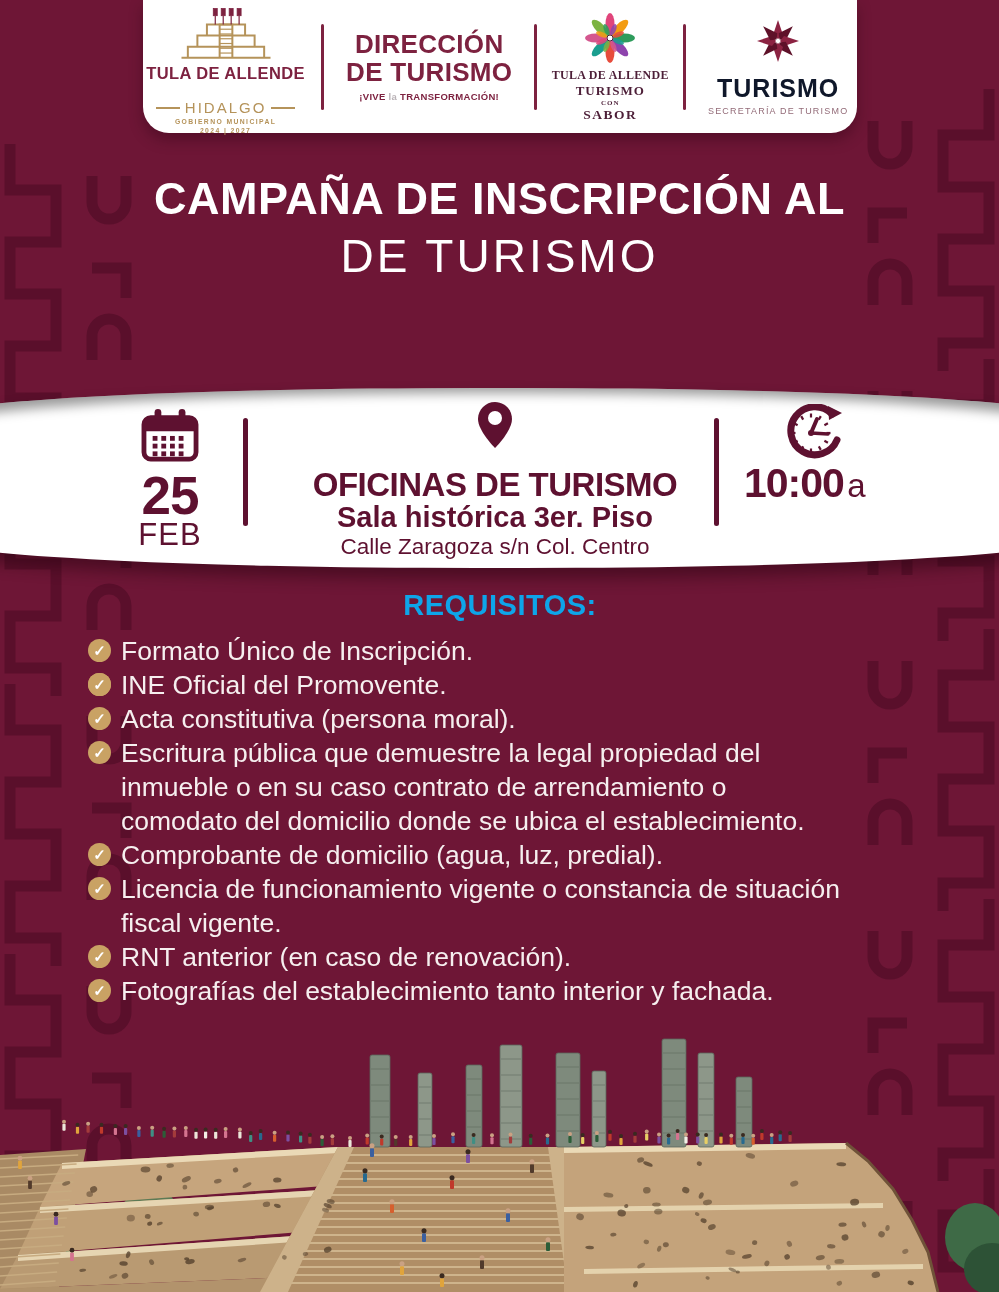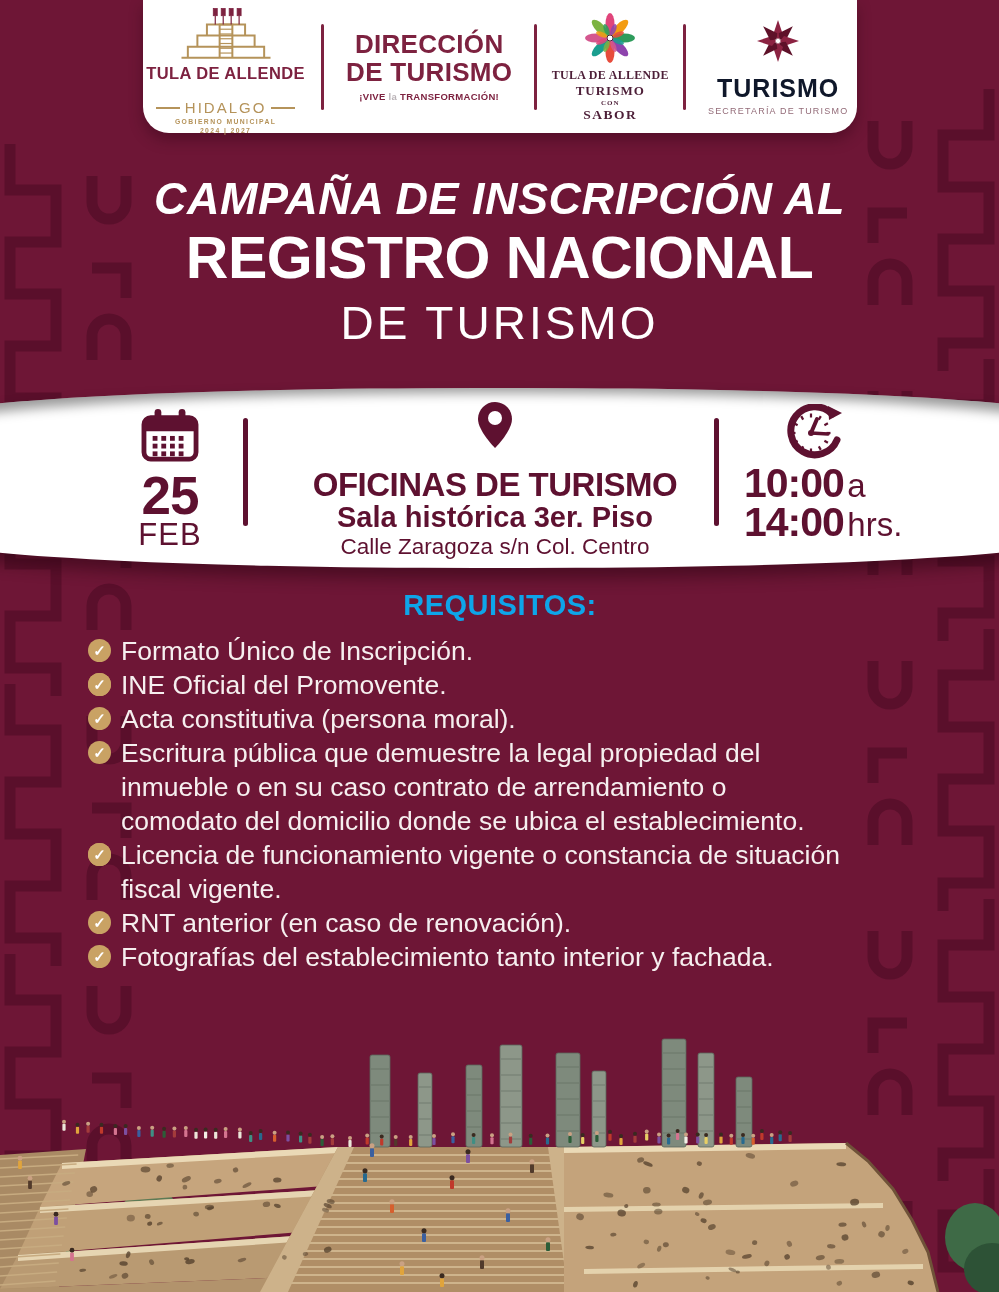--- a/index.html
+++ b/index.html
@@ -28,21 +28,21 @@
   .pueblo-l1{font-family:"Liberation Serif",serif;font-size:12px;color:#4d1f38;font-variant:small-caps;font-weight:700;margin-top:2px;letter-spacing:.3px;}
   .pueblo-l2{font-family:"Liberation Serif",serif;font-size:13px;color:#4d1f38;font-variant:small-caps;font-weight:700;letter-spacing:1px;}
   .pueblo-l3{font-family:"Liberation Serif",serif;font-size:7px;color:#4d1f38;font-weight:700;letter-spacing:1px;}
   .pueblo-l4{font-family:"Liberation Serif",serif;font-size:13.5px;color:#4d1f38;font-weight:700;letter-spacing:1.5px;}
   .logo-tur{width:168px;}
   .tur-title{font-family:Liberation Sans, sans-serif;font-size:25px;font-weight:900;color:#0f172a;letter-spacing:1px;margin-top:10px;}
   .tur-sub{font-size:9px;color:#936b78;letter-spacing:1.2px;margin-top:3px;}
 
   
   .title{position:absolute;top:176px;left:0;width:100%;text-align:center;color:#fff;z-index:2;}
-  .t1{font-size:45px;font-weight:600;letter-spacing:.5px;line-height:1;font-style:italic;}
+  .t1{font-size:45px;font-weight:600;letter-spacing:.5px;line-height:1;}
   .t2{font-size:59px;font-weight:800;line-height:1;margin-top:8px;letter-spacing:-.5px;}
   .t3{font-size:46px;font-weight:300;letter-spacing:3px;line-height:1;margin-top:12px;}
 
   
   .band{position:absolute;top:388px;left:-70px;right:-70px;height:180px;background:#fff;z-index:2;
     border-radius:48%/30px;
     box-shadow:inset 0 14px 12px -9px rgba(0,0,0,.40), 0 10px 16px rgba(30,0,12,.45);}
   .band-abs{position:absolute;color:#5e1130;}
   .cal{left:182px;top:20px;width:116px;text-align:center;}
   .cal .day{font-size:53px;font-weight:800;line-height:.84;letter-spacing:-1px;margin-top:12px;}
@@ -547,21 +547,20 @@
             <path d="M0,-21 L5,-6 L0,-2 L-5,-6 Z" fill="#5e1129" transform="rotate(315)"></path>
           </g>
       </svg>
       <div class="tur-title">TURISMO</div>
       <div class="tur-sub">SECRETARÍA DE TURISMO</div>
     </div>
   </header>
 
   <section class="title">
     <div class="t1">CAMPAÑA DE INSCRIPCIÓN AL</div>
-    <div class="t2">REGISTRO NACIONAL</div>
     <div class="t3">DE TURISMO</div>
   </section>
 
   <section class="band">
     <div class="band-abs cal">
       <svg width="58" height="54" viewBox="0 0 60 56" style="margin:0 auto">
         <rect x="3" y="10" width="54" height="43" rx="7" fill="none" stroke="#5e1130" stroke-width="5"></rect>
         <path d="M3,24 h54 v-8 a7,7 0 0 0 -7,-7 h-40 a7,7 0 0 0 -7,7 z" fill="#5e1130"></path>
         <rect x="14" y="1" width="7" height="11" rx="3.5" fill="#5e1130"></rect>
         <rect x="39" y="1" width="7" height="11" rx="3.5" fill="#5e1130"></rect>
@@ -613,24 +612,20 @@
             <line x1="23.2" y1="15.6" x2="21.2" y2="12.1" stroke="#5e1130" stroke-width="2.2"></line>
           </g>
         <line x1="31" y1="29" x2="37" y2="15" stroke="#5e1130" stroke-width="4" stroke-linecap="round"></line>
         <line x1="31" y1="29" x2="48" y2="30" stroke="#5e1130" stroke-width="3.5" stroke-linecap="round"></line>
         <circle cx="31" cy="29" r="3" fill="#5e1130"></circle>
       </svg>
       <div class="tline">
         <span class="num">10:00</span>
         <span class="suf">a</span>
       </div>
-      <div class="tline">
-        <span class="num">14:00</span>
-        <span class="suf">hrs.</span>
-      </div>
     </div>
   </section>
 
   <section class="req">
     <h2>REQUISITOS:</h2>
     <ul>
 
         <li>
           <span class="check">✓</span>
           <span>Formato Único de Inscripción.</span>
@@ -650,20 +645,21 @@
           <span>Acta constitutiva (persona moral).</span>
         </li>
 
         <li>
           <span class="check">✓</span>
           <span>Escritura pública que demuestre la legal propiedad  del inmueble o en su caso contrato de arrendamiento  o comodato del domicilio donde se ubica el establecimiento.</span>
         </li>
 
         <li>
           <span class="check">✓</span>
+          <span>Comprobante  de domicilio (agua, luz, predial).</span>
         </li>
 
         <li>
           <span class="check">✓</span>
           <span>Licencia de funcionamiento  vigente o constancia de situación fiscal vigente.</span>
         </li>
 
         <li>
           <span class="check">✓</span>
           <span>RNT anterior (en caso de renovación).</span>

